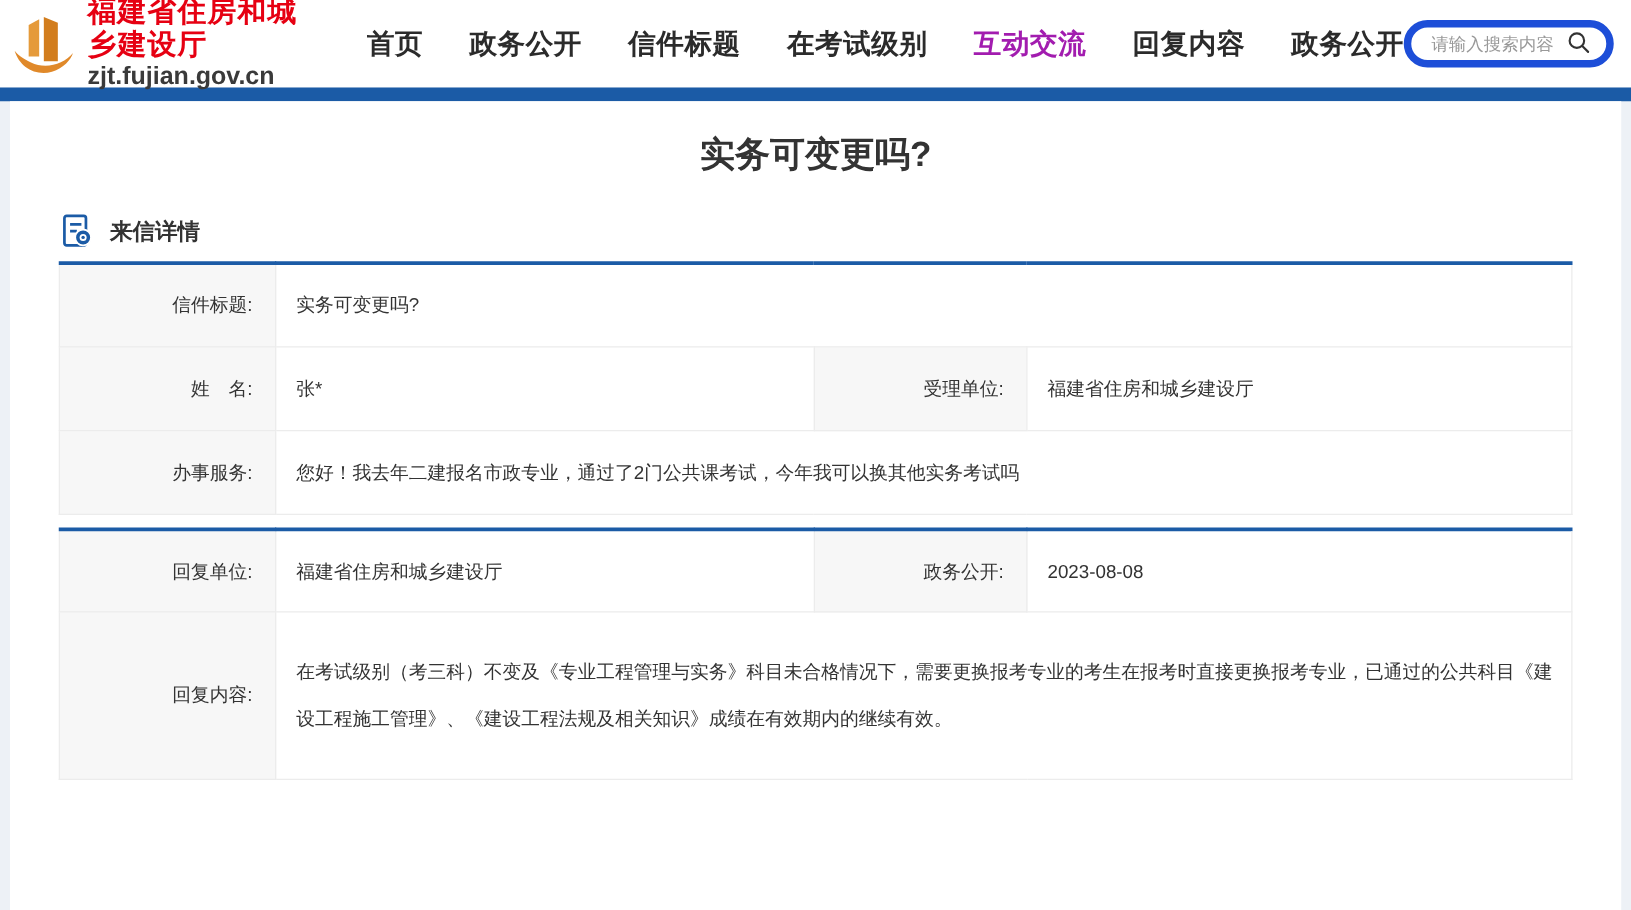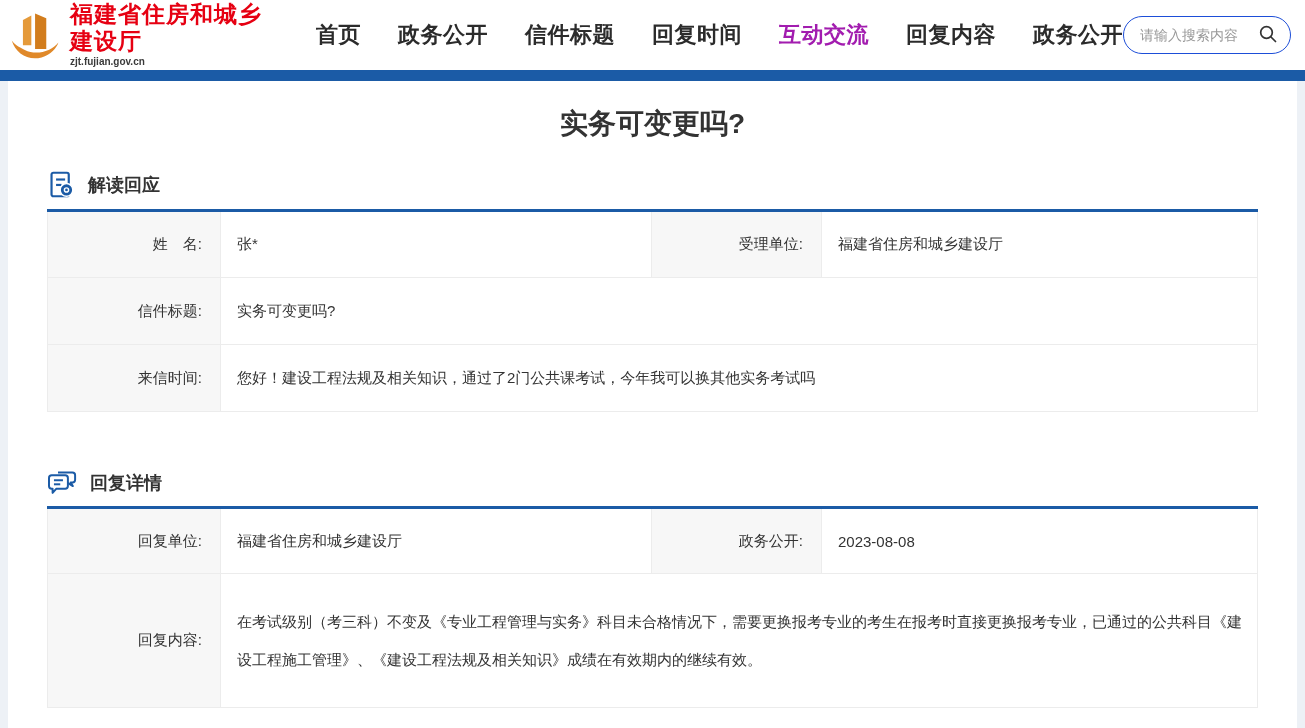--- a/index.html
+++ b/index.html
@@ -22,37 +22,37 @@
   .logo { display: flex; align-items: center; gap: 6px; cursor: pointer; }
   .logo svg { display: block; }
   .logo-text { display: flex; flex-direction: column; line-height: 1.15; }
   .logo-title {
     color: #e60012;
     font-size: 23px;
     font-weight: 900;
     letter-spacing: 1px;
     font-family: "Liberation Serif", "DejaVu Serif", serif;
   }
-  .logo-url { color: #3a3a3a; font-size: 10px; font-weight: bold; margin-top: 1px; }
+  .logo-url { color: #3a3a3a; font-size: 20px; font-weight: bold; margin-top: 1px; }
 
   .main-nav { display: flex; gap: 37px; margin-left: 46px; white-space: nowrap; }
   .nav-item {
     font-size: 22px;
     font-weight: bold;
     color: #2b2b2b;
     letter-spacing: 0.5px;
     cursor: pointer;
   }
   .nav-item.active { color: #a21caf; }
 
   .search-box {
     margin-left: auto;
     width: 168px;
     height: 38px;
-    border: 1px solid #1d4ed8;
+    border: 6px solid #1d4ed8;
     border-radius: 19px;
     background: #fff;
     display: flex;
     align-items: center;
     padding: 0 12px 0 16px;
   }
   .search-box input {
     border: none; outline: none;
     flex: 1; min-width: 0;
     font-size: 14px; color: #333;
@@ -127,21 +127,21 @@
     <div class="logo-text">
       <span class="logo-title">福建省住房和城乡建设厅</span>
       <span class="logo-url">zjt.fujian.gov.cn</span>
     </div>
   </div>
 
   <nav class="main-nav">
     <a class="nav-item">首页</a>
     <a class="nav-item">政务公开</a>
     <a class="nav-item">信件标题</a>
-    <a class="nav-item">回复时间</a>
+    <a class="nav-item">在考试级别</a>
     <a class="nav-item active">互动交流</a>
     <a class="nav-item">回复内容</a>
     <a class="nav-item">政务公开</a>
   </nav>
 
   <div class="search-box">
     <input type="text" placeholder="请输入搜索内容" style="">
     <button class="search-btn">
       <span>
         <svg width="20" height="20" viewBox="0 0 20 20">
@@ -163,59 +163,48 @@
     <span>
       <svg width="29" height="29" viewBox="0 0 32 32">
         <rect x="5" y="3" width="19" height="26" rx="2" fill="none" stroke="#1b5ba6" stroke-width="2.4"></rect>
         <line x1="10" y1="10.5" x2="20" y2="10.5" stroke="#1b5ba6" stroke-width="2.4"></line>
         <line x1="10" y1="16.5" x2="16" y2="16.5" stroke="#1b5ba6" stroke-width="2.4"></line>
         <circle cx="21.5" cy="22" r="7" fill="#1b5ba6" stroke="#ffffff" stroke-width="1.6"></circle>
         <circle cx="21.5" cy="22" r="3.1" fill="#ffffff"></circle>
         <circle cx="21.5" cy="22" r="1.5" fill="#1b5ba6"></circle>
       </svg>
     </span>
-    <span class="section-title">解读回应</span>
+    <span class="section-title">来信详情</span>
   </div>
 
   <table class="detail letter">
     <colgroup>
         <col style="width:173px">
         <col>
         <col style="width:170px">
         <col style="width:436px">
       </colgroup>
     <tbody>
         <tr>
+      <td class="lbl">信件标题:</td>
+      <td class="val" colspan="3">实务可变更吗?</td>
+    </tr>
+    <tr>
       <td class="lbl">姓　名:</td>
       <td class="val">张*</td>
       <td class="lbl">受理单位:</td>
       <td class="val">福建省住房和城乡建设厅</td>
     </tr>
     <tr>
-      <td class="lbl">信件标题:</td>
-      <td class="val" colspan="3">实务可变更吗?</td>
-    </tr>
-    <tr>
-      <td class="lbl">来信时间:</td>
-      <td class="val" colspan="3">您好！建设工程法规及相关知识，通过了2门公共课考试，今年我可以换其他实务考试吗</td>
+      <td class="lbl">办事服务:</td>
+      <td class="val" colspan="3">您好！我去年二建报名市政专业，通过了2门公共课考试，今年我可以换其他实务考试吗</td>
     </tr>
   </tbody>
     </table>
 
-  <div class="section-head reply">
-    <span>
-      <svg width="31" height="27" viewBox="0 0 34 30">
-        <path d="M12 4 H28 a3 3 0 0 1 3 3 V12 a3 3 0 0 1 -3 3 h-2 l2.5 4 L22 15" fill="#ffffff" stroke="#1b5ba6" stroke-width="2.2" stroke-linejoin="round"></path>
-        <path d="M5 7 H20 a3 3 0 0 1 3 3 V19 a3 3 0 0 1 -3 3 H10 l-4 4.5 V22 H5 a3 3 0 0 1 -3 -3 V10 a3 3 0 0 1 3 -3 Z" fill="#ffffff" stroke="#1b5ba6" stroke-width="2.2" stroke-linejoin="round"></path>
-        <line x1="7.5" y1="12.5" x2="17.5" y2="12.5" stroke="#1b5ba6" stroke-width="2.2"></line>
-        <line x1="7.5" y1="17" x2="14.5" y2="17" stroke="#1b5ba6" stroke-width="2.2"></line>
-      </svg>
-    </span>
-    <span class="section-title">回复详情</span>
-  </div>
 
   <table class="detail reply">
     <colgroup>
         <col style="width:173px">
         <col>
         <col style="width:170px">
         <col style="width:436px">
       </colgroup>
     <tbody>
         <tr class="r1">

